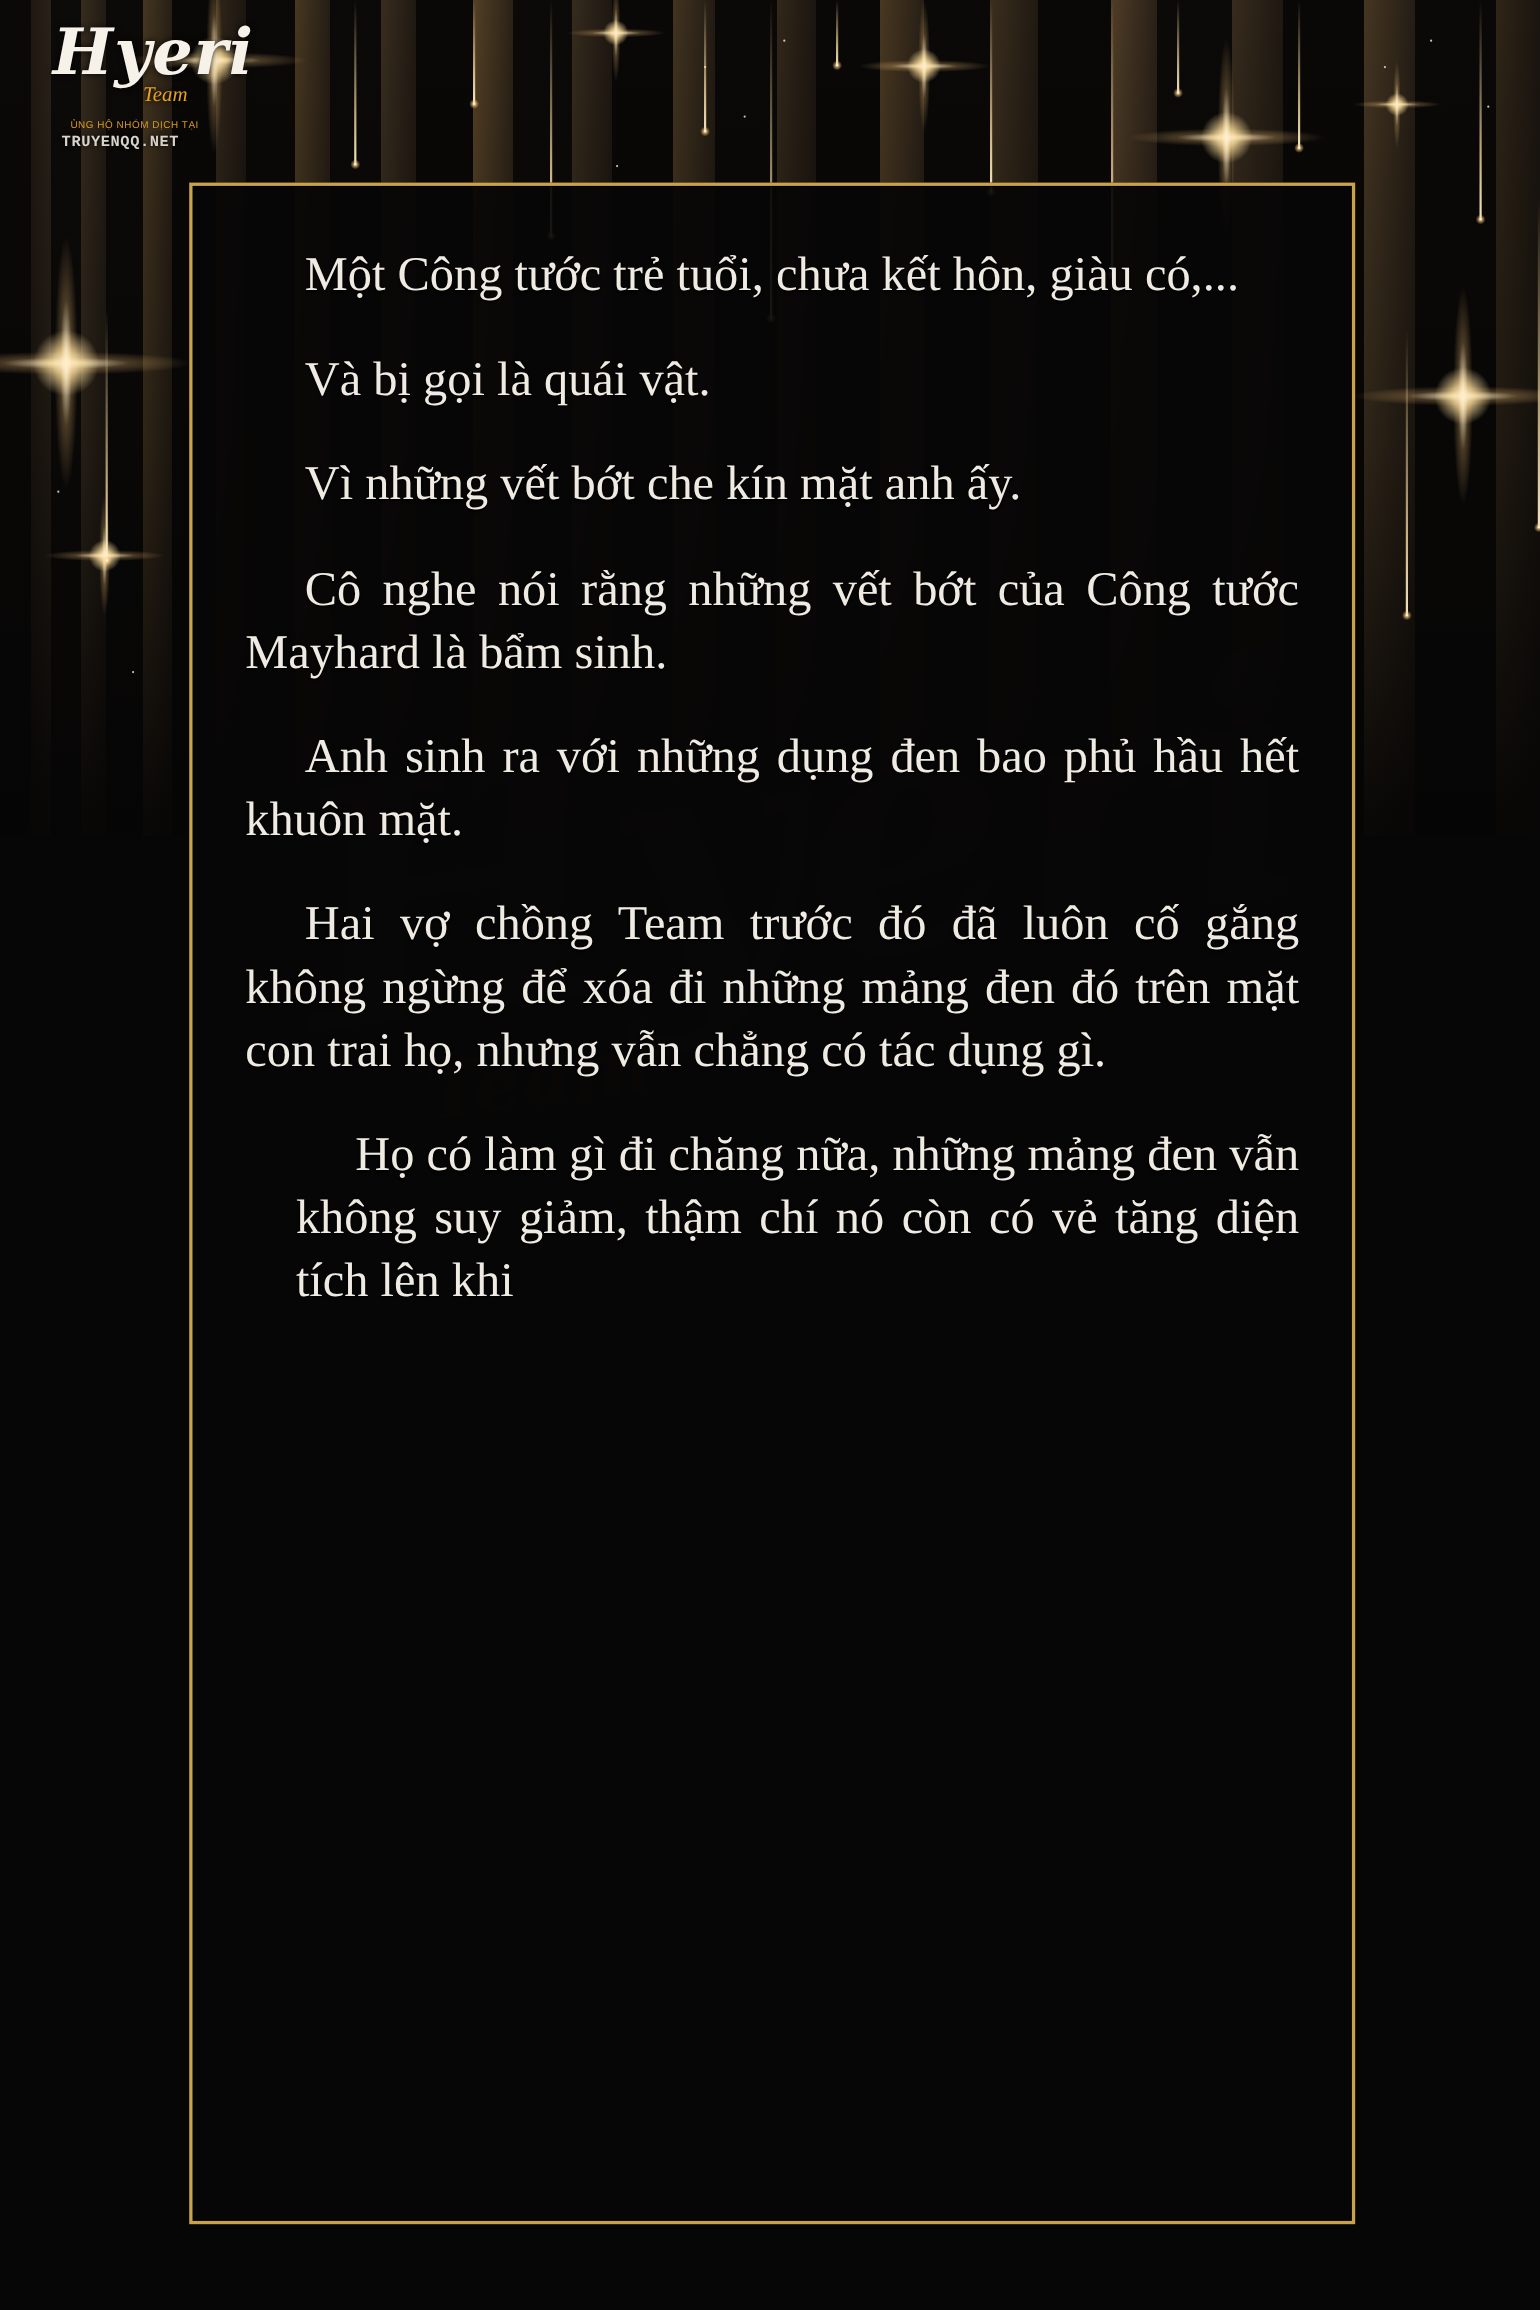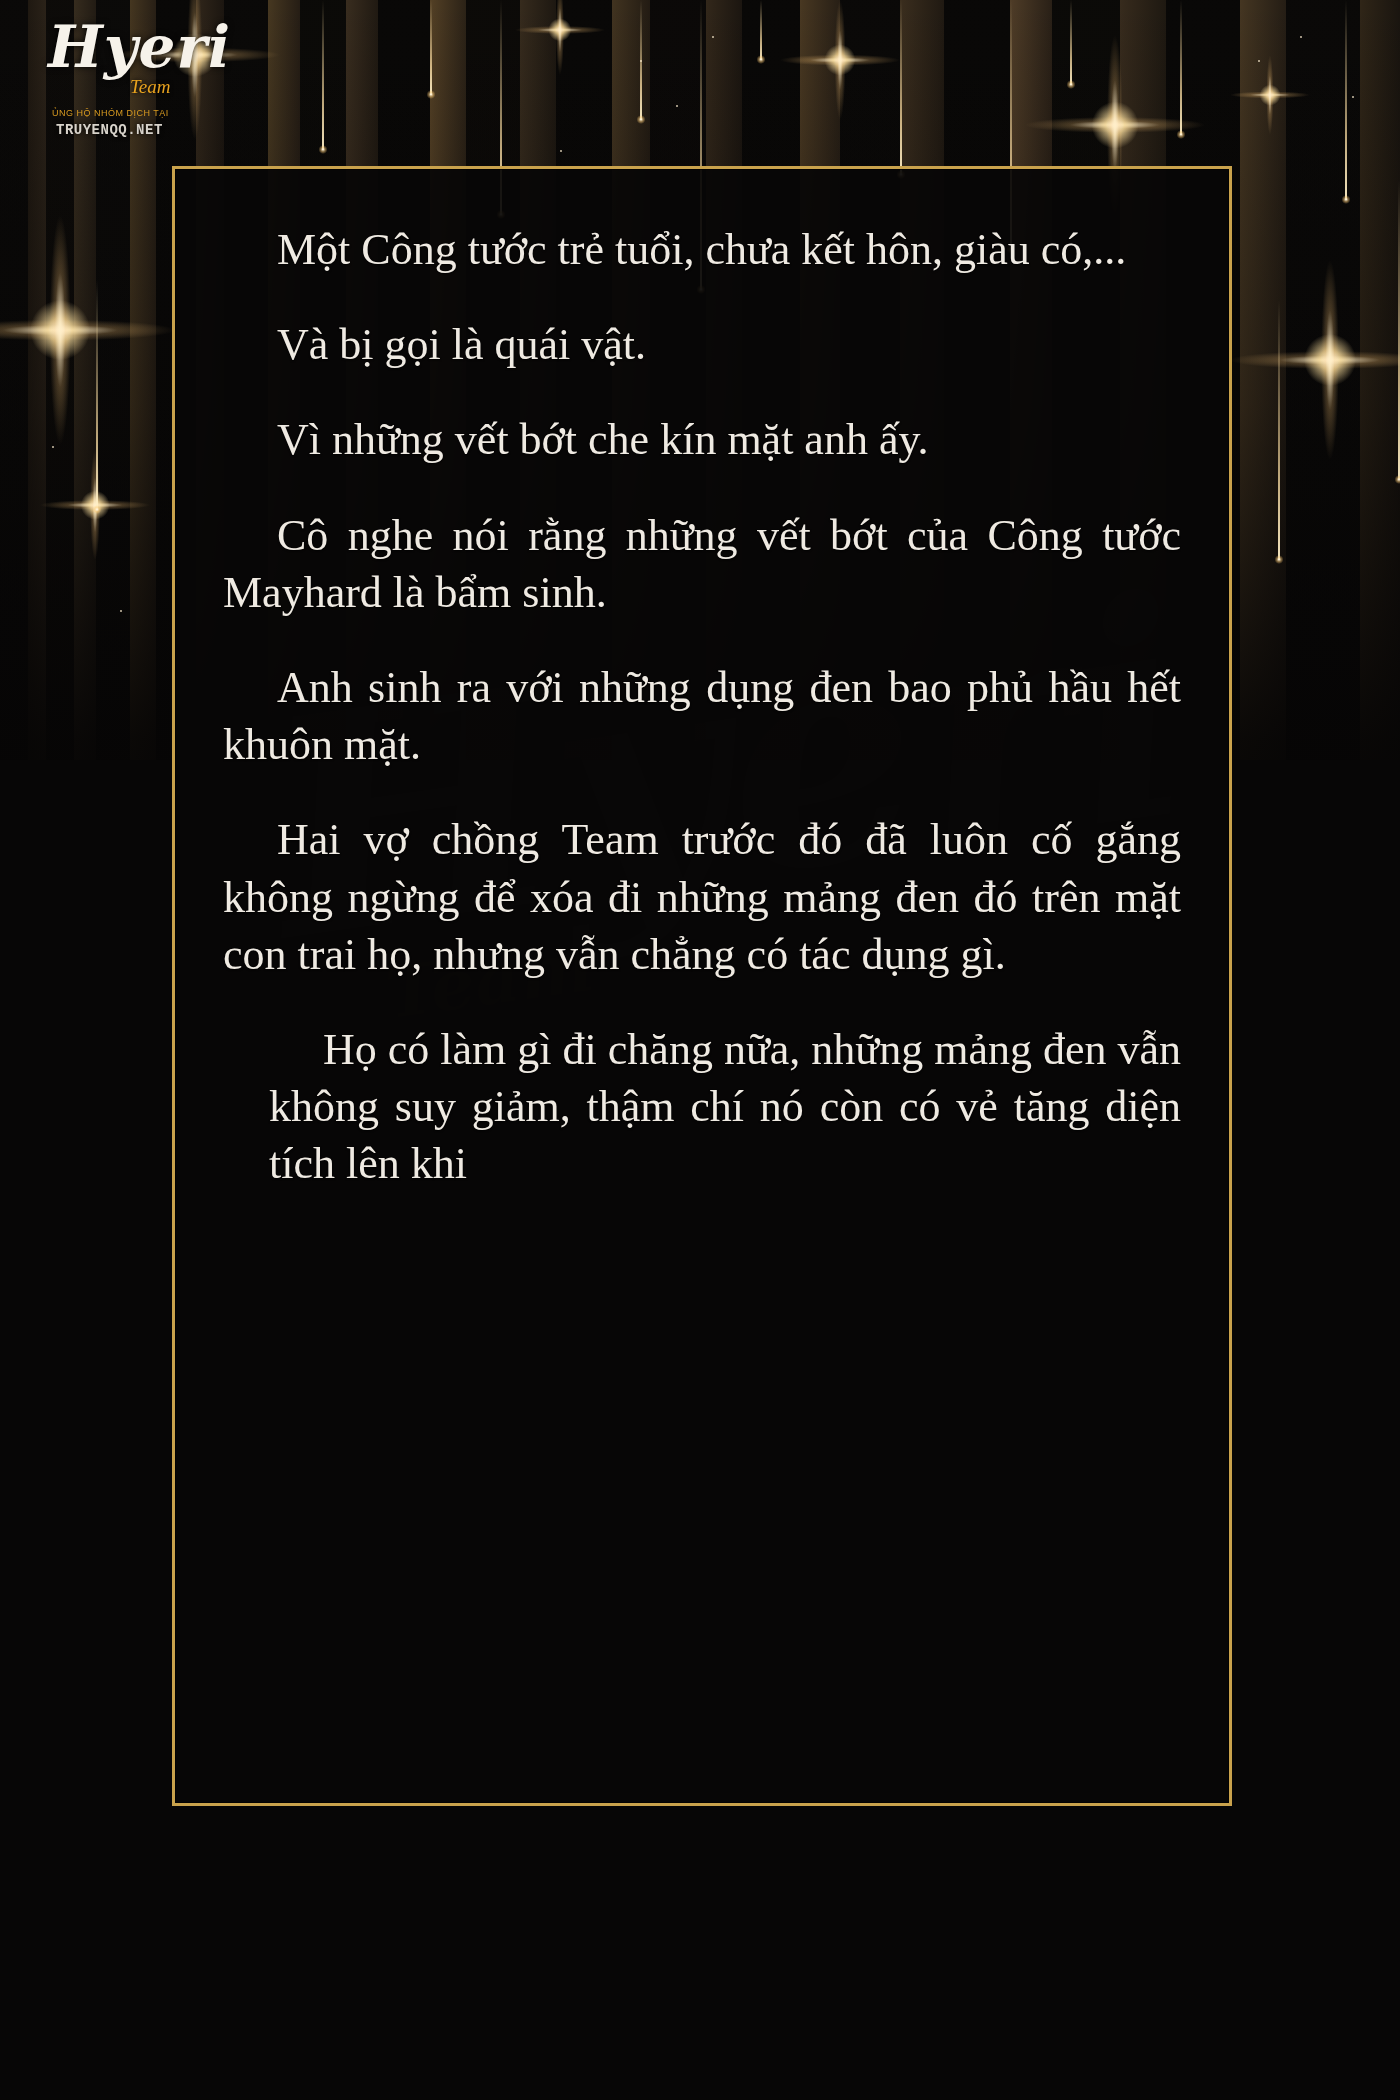--- a/index.html
+++ b/index.html
@@ -149,21 +149,21 @@
     left: 82px;
     top: 58px;
     font-family: "Liberation Serif", serif;
     font-size: 19px;
     font-style: italic;
     color: #e8a21e;
     text-shadow: 0 0 4px rgba(0,0,0,0.9);
   }
   .logo-sub {
     position: absolute;
-    left: 4px;
+    left: 16px;
     top: 90px;
     font-family: "Liberation Sans", sans-serif;
     font-size: 9px;
     letter-spacing: 0.5px;
     color: #d89a20;
   }
   .logo-site {
     position: absolute;
     left: 8px;
     top: 104px;
@@ -197,21 +197,21 @@
     color: rgba(230,170,60,0.05);
     margin-left: 90px;
   }
 
   
   .panel {
     position: absolute;
     left: 172px;
     top: 166px;
     width: 1060px;
-    height: 1640px;
+    height: 1856px;
     background: rgba(7,6,6,0.93);
     border: 3px solid #c9a24c;
     box-shadow: 0 0 0 1px rgba(0,0,0,0.6) inset;
     z-index: 5;
     padding: 52px 48px 0 48px;
   }
   .panel-inner {
     position: relative;
     width: 100%;
     height: 100%;

